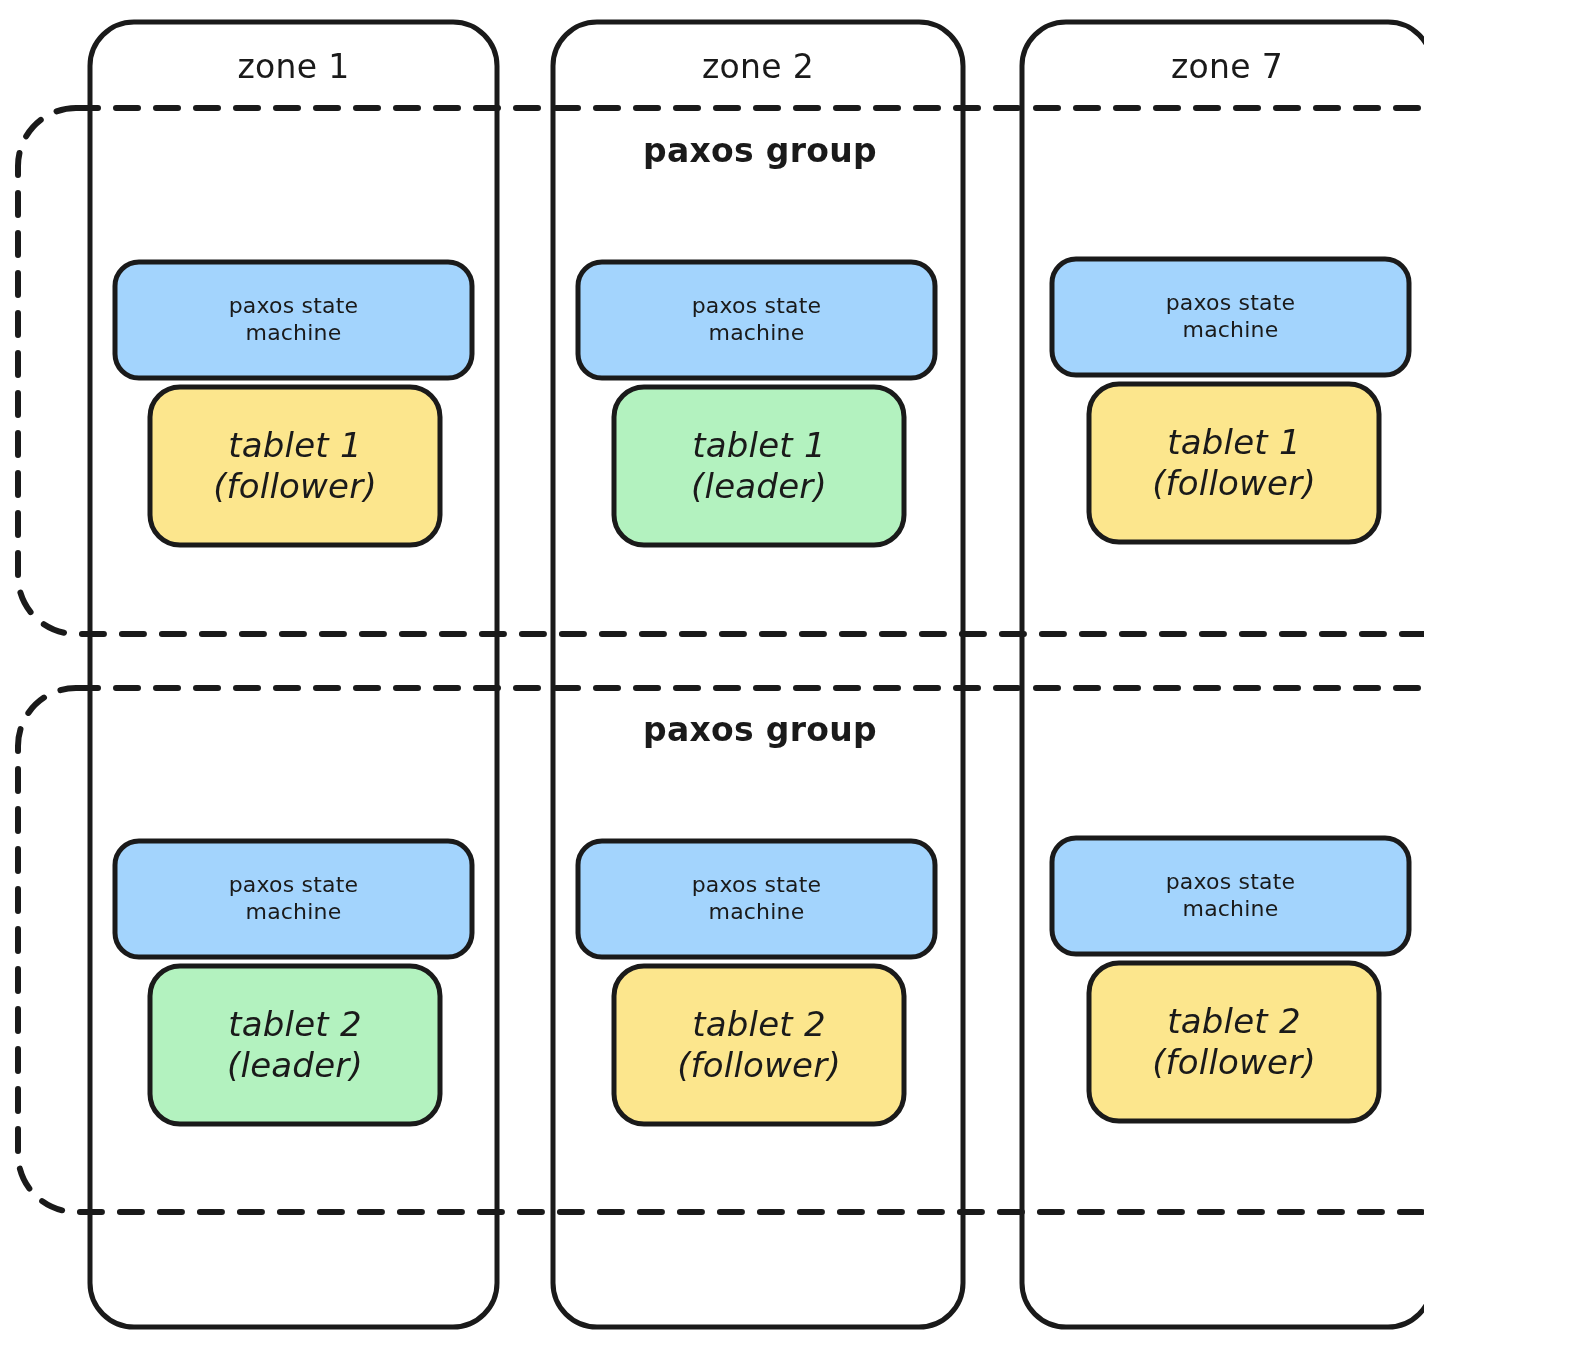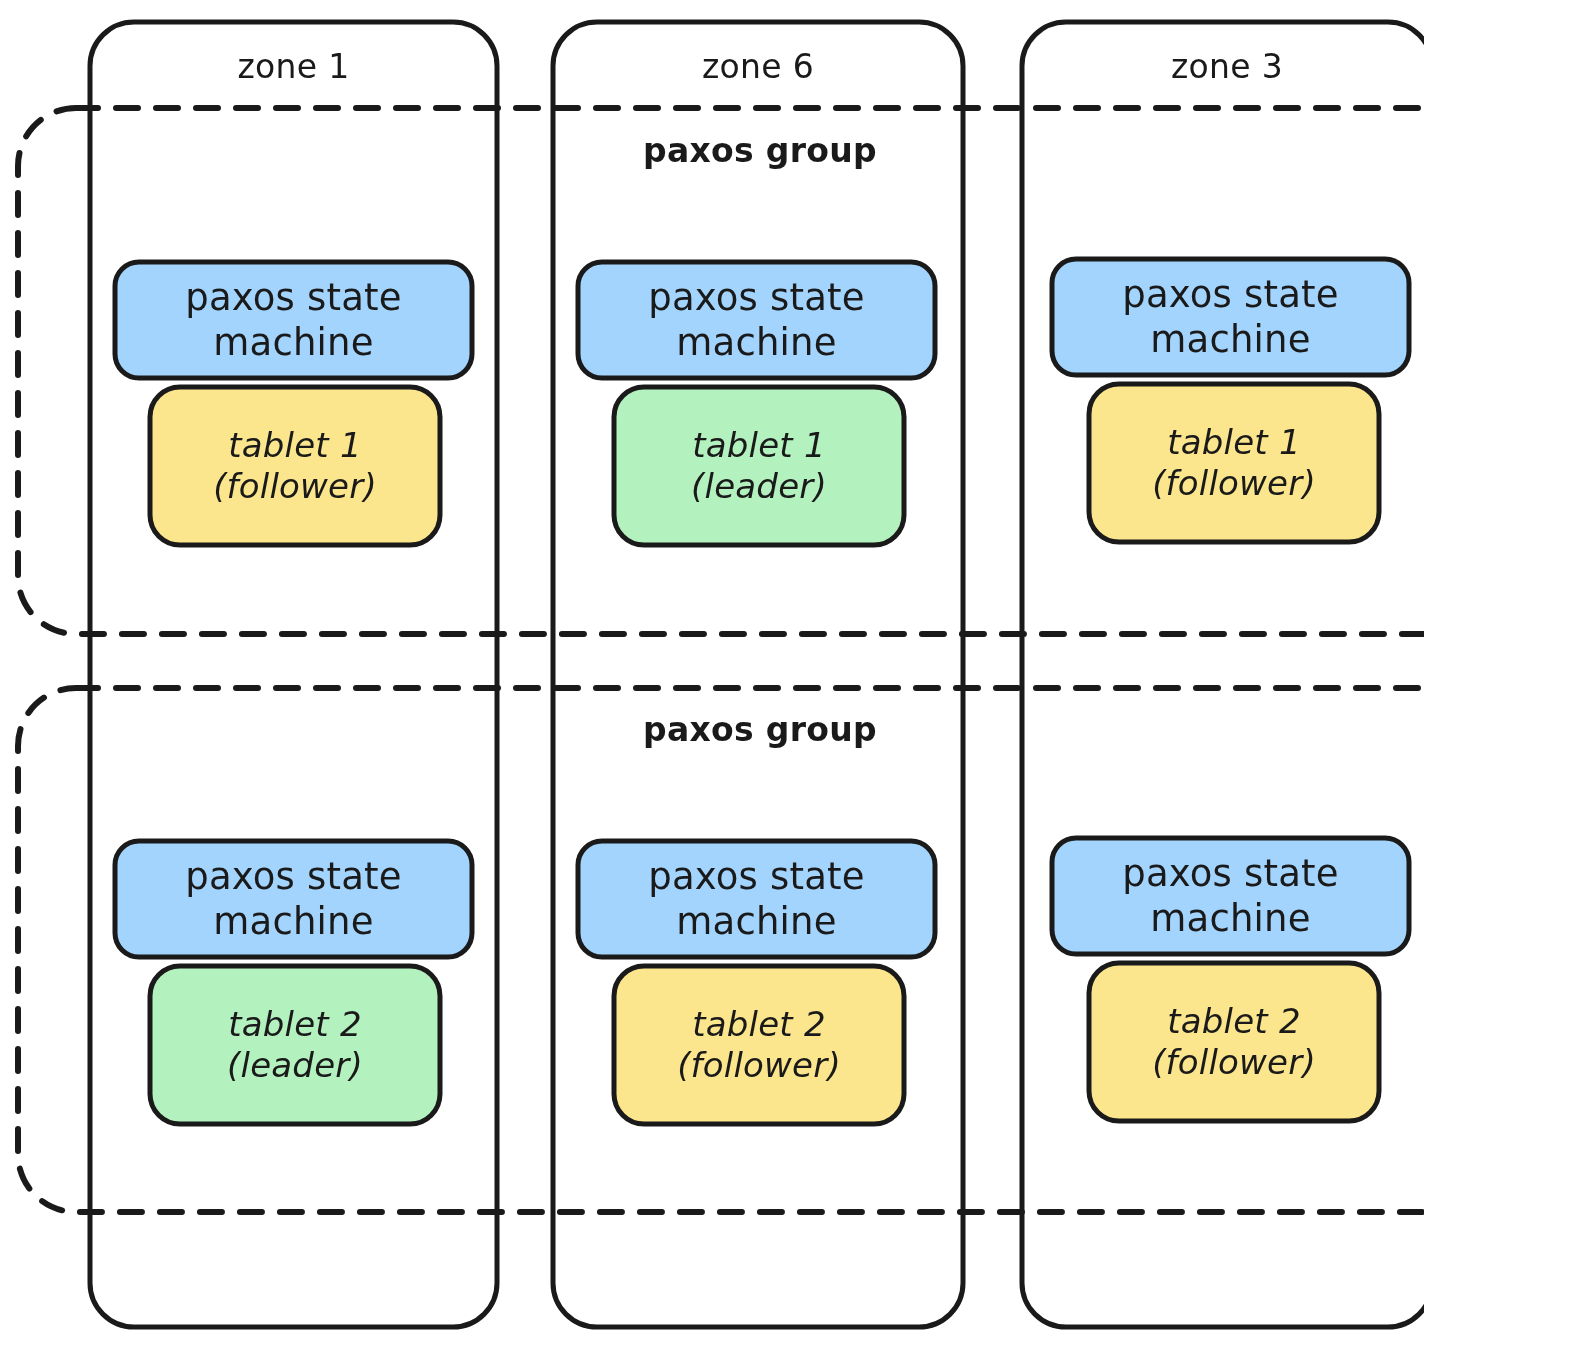--- a/index.html
+++ b/index.html
@@ -56,21 +56,21 @@
   .zone-label {
     font-size: 33px;
     letter-spacing: 0.3px;
   }
   .group-label {
     font-size: 33px;
     letter-spacing: 0.3px;
     font-weight: bold;
   }
   .node-label {
-    font-size: 37px;
+    font-size: 22px;
     letter-spacing: 0.2px;
     display: flex;
     align-items: center;
     justify-content: center;
   }
   .node-label.big {
     font-size: 34px;
     font-style: italic;
   }
 </style>
@@ -105,22 +105,22 @@
     <rect class="node-rect tablet-leader" x="150" y="966" width="290" height="158" rx="30" ry="30"></rect>
 
     <rect class="node-rect psm" x="578" y="841" width="357" height="116" rx="24" ry="24"></rect>
     <rect class="node-rect tablet-follower" x="614" y="966" width="290" height="158" rx="30" ry="30"></rect>
 
     <rect class="node-rect psm" x="1052" y="838" width="357" height="116" rx="24" ry="24"></rect>
     <rect class="node-rect tablet-follower" x="1089" y="963" width="290" height="158" rx="30" ry="30"></rect>
   </svg>
 
   <div class="lbl zone-label" style="left:90px; top:47px; width:407px;">zone 1</div>
-  <div class="lbl zone-label" style="left:553px; top:47px; width:410px;">zone 6</div>
-  <div class="lbl zone-label" style="left:1022px; top:47px; width:410px;">zone 3</div>
+  <div class="lbl zone-label" style="left:553px; top:47px; width:410px;">zone 2</div>
+  <div class="lbl zone-label" style="left:1022px; top:47px; width:410px;">zone 7</div>
 
   <div class="lbl group-label" style="left:545px; top:131px; width:430px;">paxos group</div>
   <div class="lbl group-label" style="left:545px; top:710px; width:430px;">paxos group</div>
 
   <div class="lbl node-label" style="left:115px; top:262px; width:357px; height:116px;">paxos state
 machine</div>
   <div class="lbl node-label big" style="left:150px; top:387px; width:290px; height:158px;">tablet 1
 (follower)</div>
 
   <div class="lbl node-label" style="left:578px; top:262px; width:357px; height:116px;">paxos state

